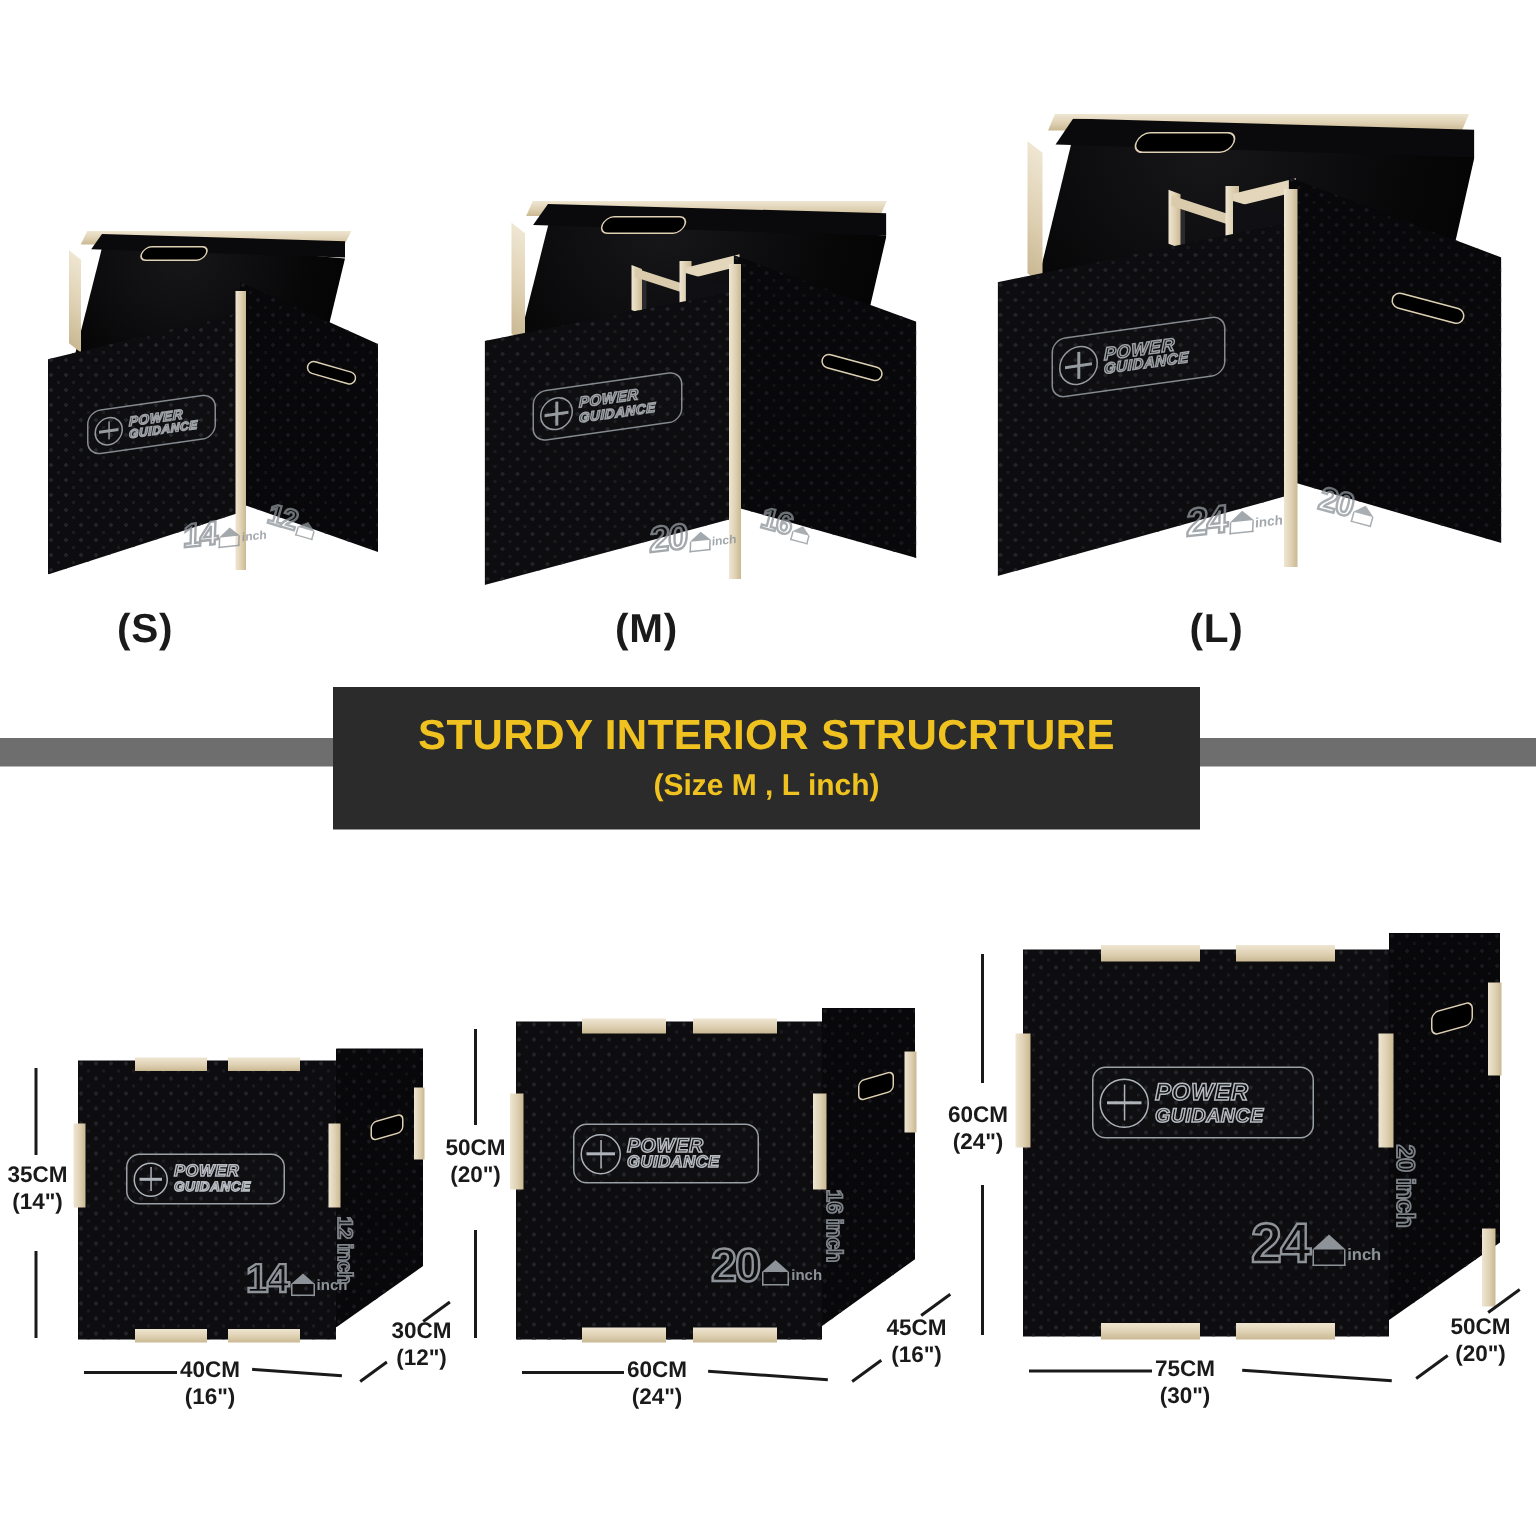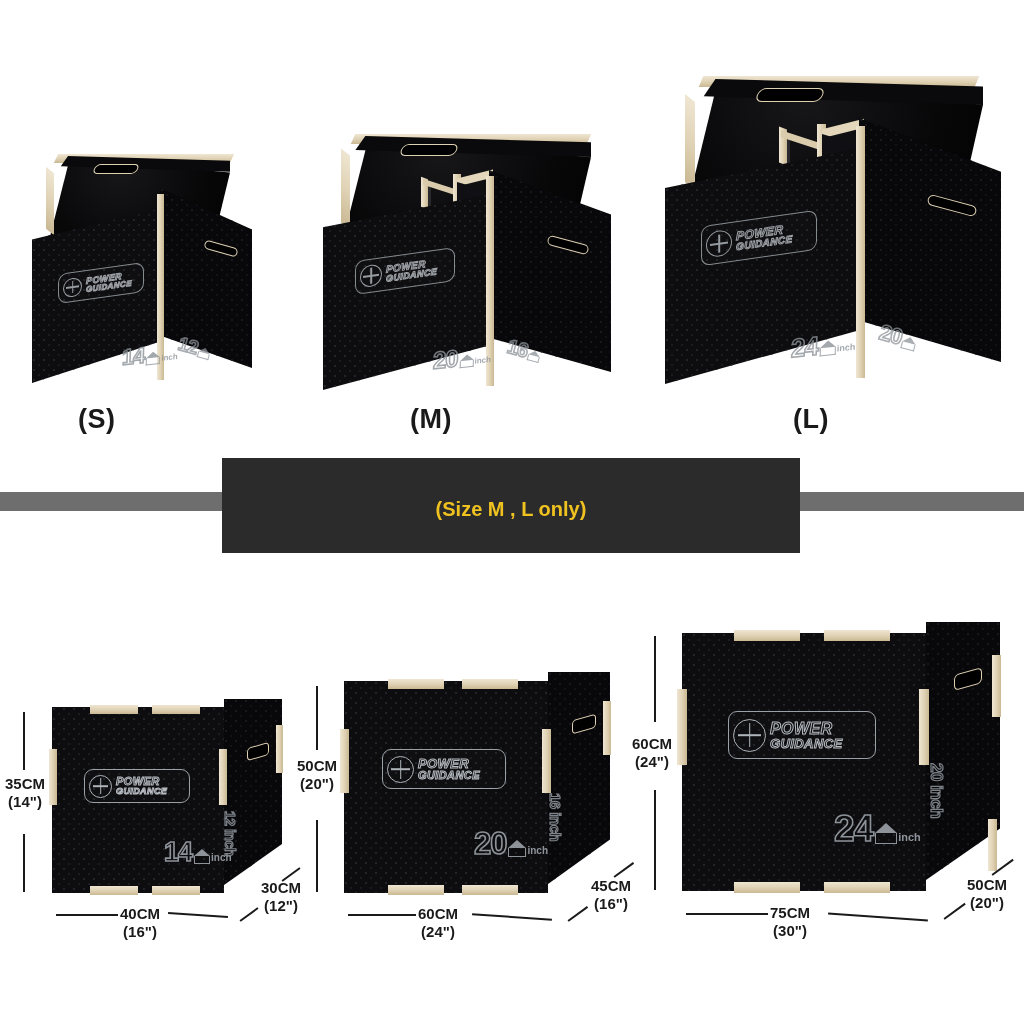--- a/index.html
+++ b/index.html
@@ -279,21 +279,22 @@
       <div class="hs">
         <div class="roof" style="border-width:0 7px 6px 7px;"></div>
         <div class="body" style="width:14px; height:7px;"></div>
       </div>
     </div>
   </div>
   <div class="size-letter" style="left:793px; top:404px;">(L)</div>
 
   <div id="gray-bar"></div>
   <div id="banner">
-    <div class="b-sub">(Size M , L only)</div>
+    <div class="b-title">STURDY INTERIOR STRUCRTURE</div>
+    <div class="b-sub">(Size M , L inch)</div>
   </div>
 
   <div class="closedbox" style="left:52px; top:707px; width:230px; height:200px;">
 
     <div class="cb-face tex" style="left:0; top:0; width:172px; height:186px;"></div>
 
     <div class="cb-side tex-dk" style="left:172px; top:-16px; width:58px; height:186px; clip-path:polygon(0 0,100% -10%,100% 78%,0 100%); transform:translateY(8px);"></div>
 
     <div class="abs" style="left:195px; top:38px; width:22px; height:13px; border:1.6px solid #ddd0b3; border-radius:4px; background:#000; transform:skewY(-16deg);"></div>
 

